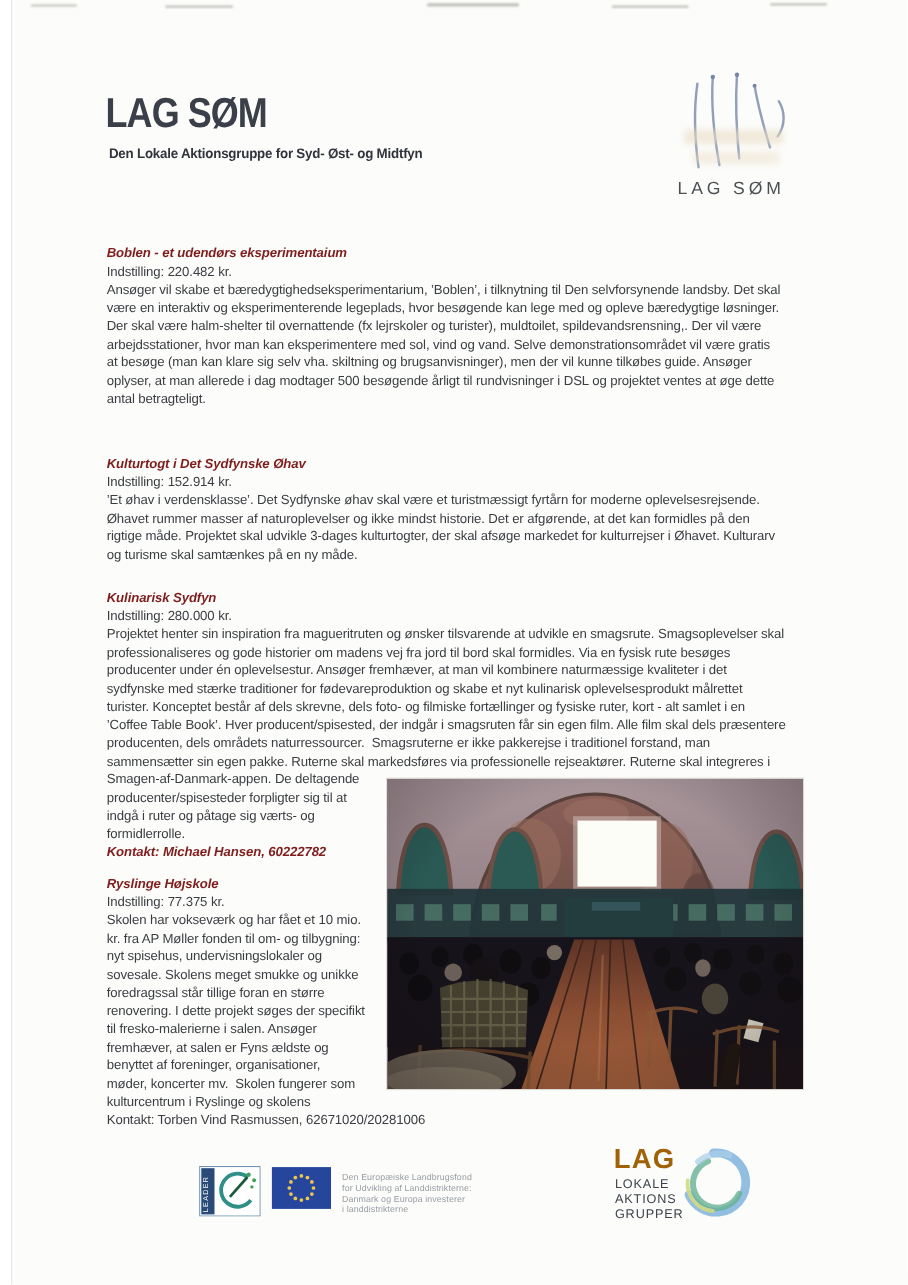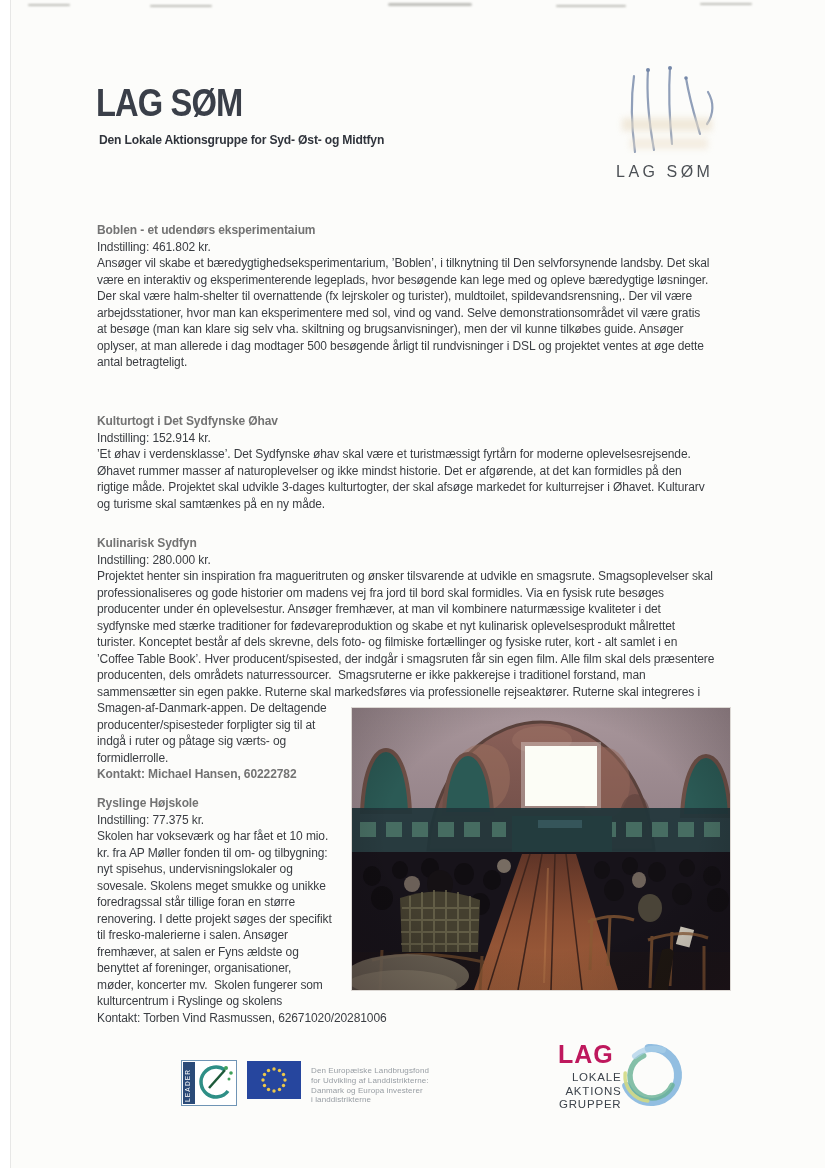--- a/index.html
+++ b/index.html
@@ -12,30 +12,30 @@
              color:#3a3f49;transform:scaleX(.86);transform-origin:left top;white-space:pre;}
   .doc-subtitle{position:absolute;left:99px;top:133px;font-size:12.5px;font-weight:700;letter-spacing:-.2px;
                 color:#30343c;transform:scaleX(.97);transform-origin:left top;white-space:pre;}
   .hlogo{position:absolute;left:620px;top:64px;width:110px;height:130px;}
   .hlogo .fade1{position:absolute;left:2px;top:54px;width:90px;height:13px;background:#e9ddc6;filter:blur(3px);opacity:.6;}
   .hlogo .fade2{position:absolute;left:10px;top:74px;width:78px;height:11px;background:#ecdfc9;filter:blur(3px);opacity:.5;}
   .hlogo-caption{position:absolute;left:616px;top:163px;font-size:16px;letter-spacing:3.5px;color:#4c5055;white-space:pre;}
   
   .sec{position:absolute;left:97px;}
   .line{font-size:12px;line-height:16.5px;letter-spacing:-.1px;white-space:pre;}
-  .bold{font-weight:700;color:#737373;}
+  .bold{font-weight:700;color:#7f1d1d;font-style:italic;}
   
   .photo{position:absolute;left:352px;top:708px;width:378px;height:282px;overflow:hidden;
          box-shadow:0 0 0 1px rgba(160,150,140,.35);}
   
   .leader-logo{position:absolute;left:181px;top:1060px;}
   .eu-flag{position:absolute;left:247px;top:1061px;}
   .eu-text{position:absolute;left:311px;top:1066px;font-size:8px;line-height:9.8px;color:#979da3;letter-spacing:.1px;white-space:pre;}
-  .lag-title{position:absolute;left:558px;top:1040px;font-size:25px;font-weight:700;letter-spacing:1px;color:#be185d;white-space:pre;}
-  .lag-sub{position:absolute;left:559px;top:1071px;font-size:11.5px;line-height:13.5px;letter-spacing:.8px;color:#3c434b;white-space:pre;text-align:right;}
+  .lag-title{position:absolute;left:558px;top:1040px;font-size:25px;font-weight:700;letter-spacing:1px;color:#a16207;white-space:pre;}
+  .lag-sub{position:absolute;left:559px;top:1071px;font-size:11.5px;line-height:13.5px;letter-spacing:.8px;color:#3c434b;white-space:pre;}
   .lag-swirl{position:absolute;left:610px;top:1034px;}
 </style>
 </head>
 <body>
 
 <div class="page">
   <div class="left-strip"></div>
 
   <div class="smudge" style="left:28px;top:4px;width:42px;height:2px"></div>
   <div class="smudge" style="left:150px;top:5px;width:62px;height:2px"></div>
@@ -61,21 +61,21 @@
         <circle cx="28" cy="6" r="2"></circle>
           <circle cx="50" cy="4" r="2"></circle>
           <circle cx="66" cy="14" r="1.8"></circle>
       </g>
     </svg>
   </div>
   <div class="hlogo-caption">LAG SØM</div>
 
   <section class="sec" style="top:222px">
     <div class="line bold">Boblen - et udendørs eksperimentaium</div>
-    <div class="line">Indstilling: 461.802 kr.</div>
+    <div class="line">Indstilling: 220.482 kr.</div>
     <div class="line">Ansøger vil skabe et bæredygtighedseksperimentarium, ’Boblen’, i tilknytning til Den selvforsynende landsby. Det skal
 være en interaktiv og eksperimenterende legeplads, hvor besøgende kan lege med og opleve bæredygtige løsninger.
 Der skal være halm-shelter til overnattende (fx lejrskoler og turister), muldtoilet, spildevandsrensning,. Der vil være
 arbejdsstationer, hvor man kan eksperimentere med sol, vind og vand. Selve demonstrationsområdet vil være gratis
 at besøge (man kan klare sig selv vha. skiltning og brugsanvisninger), men der vil kunne tilkøbes guide. Ansøger
 oplyser, at man allerede i dag modtager 500 besøgende årligt til rundvisninger i DSL og projektet ventes at øge dette
 antal betragteligt.</div>
   </section>
 
   <section class="sec" style="top:413px">

